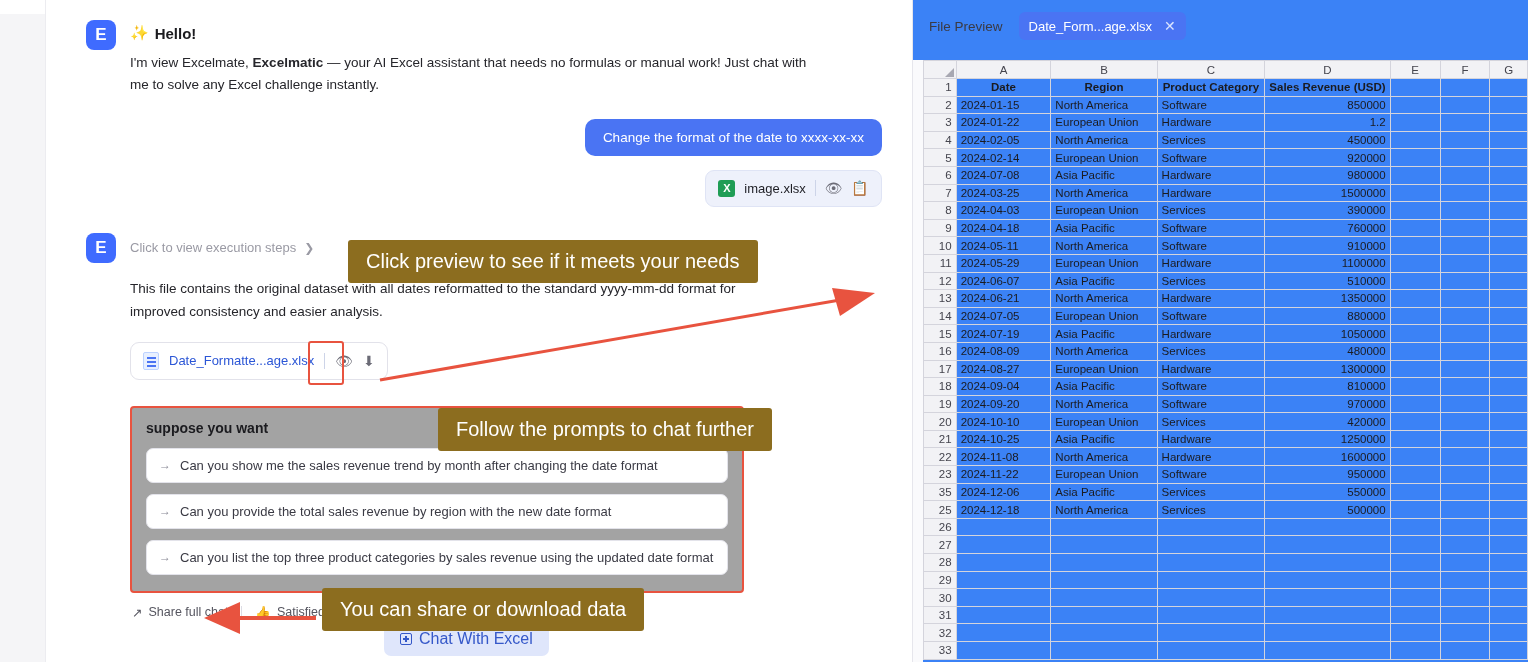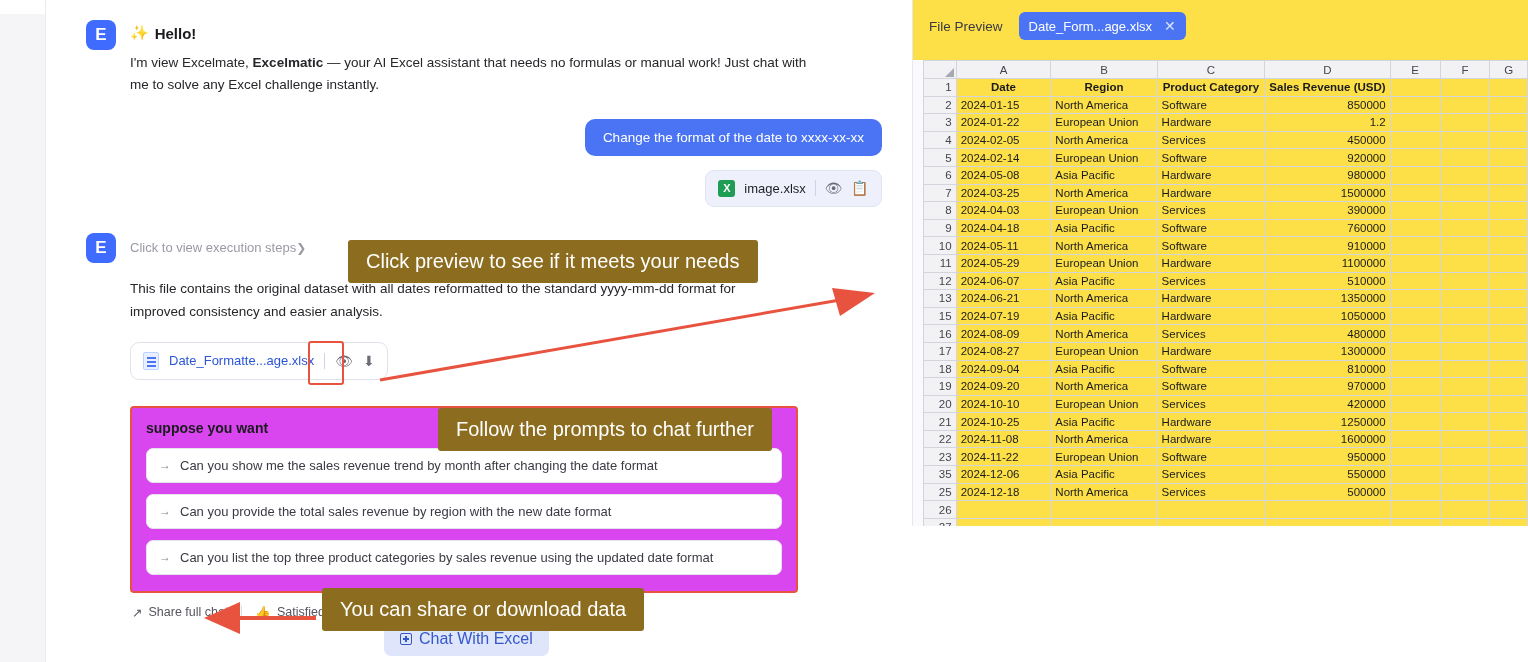--- a/index.html
+++ b/index.html
@@ -96,21 +96,21 @@
     display: flex; align-items: center; justify-content: center;
   }
   .chip-sep { width: 1px; height: 16px; background: #cdd4e8; }
   .eye, .dl { color: #6b6b76; font-size: 14px; cursor: pointer; line-height: 1; }
   .steps-row {
     display: flex; align-items: center; gap: 14px;
     margin-top: 26px;
   }
   .steps-text {
     color: #9a9aa4; font-size: 13px;
-    display: flex; align-items: flex-end; 
+    display: flex; align-items: flex-end; gap: 8px;
   }
   .chev { font-size: 12px; color: #9a9aa4; }
   .assist-para {
     margin: 14px 0 0 44px;
     font-size: 13.5px; color: #26262b; line-height: 1.75;
     max-width: 610px;
   }
   .result-file {
     margin: 18px 0 0 44px;
     display: inline-flex; align-items: center; gap: 10px;
@@ -127,25 +127,25 @@
   }
   .doc-icon:after {
     content: "";
     position: absolute; left: 3px; top: 4px;
     width: 9px; height: 2px; background: #4a74f3;
     box-shadow: 0 4px 0 #4a74f3, 0 8px 0 #4a74f3;
   }
   .result-file-name { color: #2b56d6; text-align: right; }
   .suggest-box {
     margin: 26px 0 0 44px;
-    width: 668px;
+    width: 614px;
     border: 2px solid #e8533f;
     border-radius: 4px;
     padding: 12px 14px 16px 14px;
-    background: #d946ef;
+    background: #a3a3a3;
   }
   .suggest-title { font-size: 14px; font-weight: bold; color: #1b1b1f; margin-bottom: 12px; }
   .suggest {
     border: 1px solid #e3e3ea;
     border-radius: 7px;
     padding: 9px 12px;
     font-size: 13px;
     color: #3a3a44;
     margin-bottom: 11px;
     display: flex; gap: 9px; align-items: center;
@@ -201,23 +201,23 @@
     position: absolute;
     border: 2px solid #e8533f;
     border-radius: 3px;
     z-index: 25;
   }
   .hl-eye { left: 308px; top: 341px; width: 36px; height: 44px; }
   svg.anno-arrow { position: absolute; z-index: 26; pointer-events: none; }
 
   
   .sheet-pane {
-    width: 616px; height: 526px;
+    width: 616px; height: 662px;
     border-left: 1px solid #e6e6ec;
-    background: #fde047;
+    background: #3b82f6;
     position: relative;
     overflow: hidden;
   }
   .sheet-header {
     height: 52px;
     display: flex; align-items: center; gap: 16px;
     padding: 0 16px;
     font-size: 13.5px;
     color: #3a3a44;
   }
@@ -464,21 +464,21 @@
               <td>2024-02-14</td>
               <td>European Union</td>
               <td>Software</td>
               <td class="num">920000</td>
               <td></td>
               <td></td>
               <td></td>
             </tr>
             <tr>
               <td class="rownum">6</td>
-              <td>2024-05-08</td>
+              <td>2024-07-08</td>
               <td>Asia Pacific</td>
               <td>Hardware</td>
               <td class="num">980000</td>
               <td></td>
               <td></td>
               <td></td>
             </tr>
             <tr>
               <td class="rownum">7</td>
               <td>2024-03-25</td>
@@ -543,20 +543,30 @@
               <td class="rownum">13</td>
               <td>2024-06-21</td>
               <td>North America</td>
               <td>Hardware</td>
               <td class="num">1350000</td>
               <td></td>
               <td></td>
               <td></td>
             </tr>
             <tr>
+              <td class="rownum">14</td>
+              <td>2024-07-05</td>
+              <td>European Union</td>
+              <td>Software</td>
+              <td class="num">880000</td>
+              <td></td>
+              <td></td>
+              <td></td>
+            </tr>
+            <tr>
               <td class="rownum">15</td>
               <td>2024-07-19</td>
               <td>Asia Pacific</td>
               <td>Hardware</td>
               <td class="num">1050000</td>
               <td></td>
               <td></td>
               <td></td>
             </tr>
             <tr>

